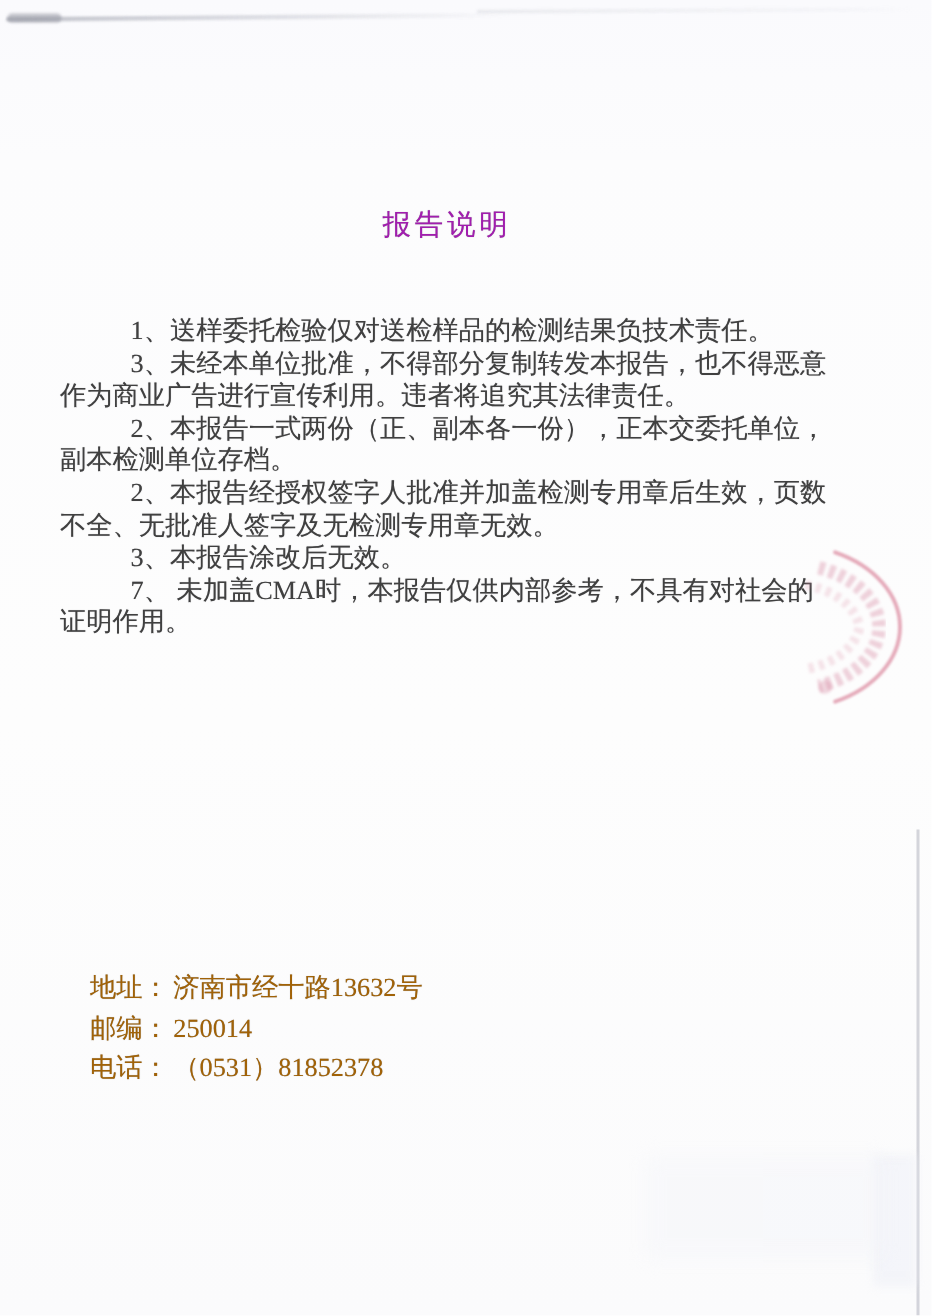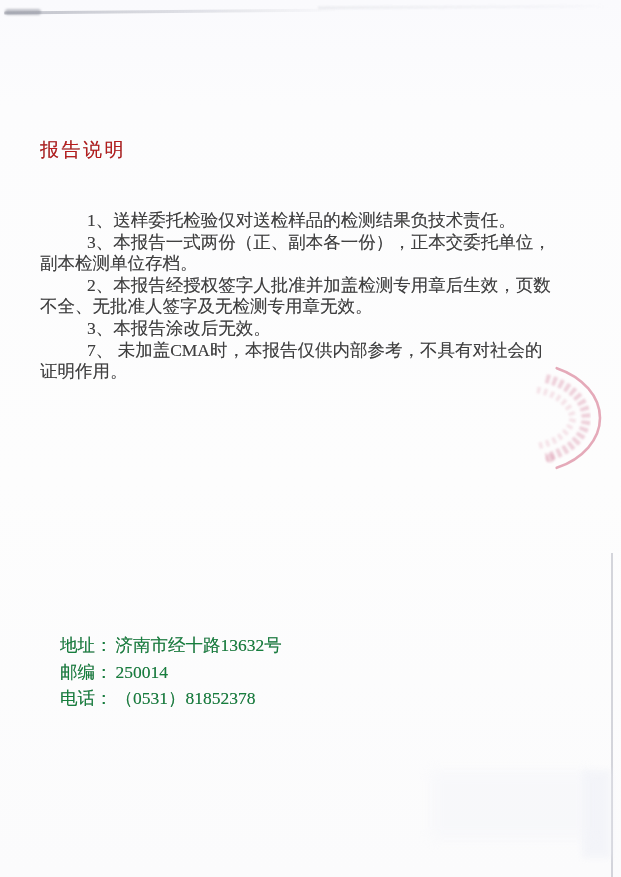--- a/index.html
+++ b/index.html
@@ -37,33 +37,33 @@
     background: #eef0f7; opacity: 0.55; filter: blur(3px);
   }
   .mid-tint {
     position: absolute; left: 430px; top: 770px; width: 160px; height: 70px;
     background: #f3f4f9; opacity: 0.4; filter: blur(6px);
   }
 
   
   .doc-title {
     position: absolute; left: 40px; top: 137px; width: 516px;
-    text-align: left; font-size: 19px; letter-spacing: 2.5px;
-    color: #b91c1c; text-shadow: 0 0 0.5px rgba(64,65,71,0.55);
+    text-align: center; font-size: 19px; letter-spacing: 2.5px;
+    color: #a21caf; text-shadow: 0 0 0.5px rgba(64,65,71,0.55);
   }
   .notes {
     position: absolute; left: 40px; top: 210px; width: 516px;
     font-size: 17.5px; line-height: 21.6px;
     color: #404040; text-shadow: 0 0 0.5px rgba(69,70,75,0.5);
   }
   .notes p { margin: 0; text-indent: 47px; }
   .contact {
-    position: absolute; left: 60px; top: 632px;
+    position: absolute; left: 60px; top: 645px;
     font-size: 17.5px; line-height: 26.5px;
-    color: #15803d; text-shadow: 0 0 0.5px rgba(68,69,74,0.5);
+    color: #a16207; text-shadow: 0 0 0.5px rgba(68,69,74,0.5);
   }
   .contact .label { margin-right: 3px; }
 
   
   .seal { position: absolute; left: 430px; top: 330px; width: 191px; height: 180px; pointer-events: none; }
 </style>
 </head>
 <body>
 
 <div class="page">
@@ -72,21 +72,22 @@
   <div class="edge-top-line"></div>
   <div class="edge-top-line-2"></div>
   <div class="edge-right-line"></div>
   <div class="corner-tint"></div>
   <div class="mid-tint"></div>
 
   <div class="doc-title">报告说明</div>
 
   <div class="notes">
     <p>1、送样委托检验仅对送检样品的检测结果负技术责任。</p>
-    <p>3、本报告一式两份（正、副本各一份），正本交委托单位，副本检测单位存档。</p>
+    <p>3、未经本单位批准，不得部分复制转发本报告，也不得恶意作为商业广告进行宣传利用。违者将追究其法律责任。</p>
+    <p>2、本报告一式两份（正、副本各一份），正本交委托单位，副本检测单位存档。</p>
     <p>2、本报告经授权签字人批准并加盖检测专用章后生效，页数不全、无批准人签字及无检测专用章无效。</p>
     <p>3、本报告涂改后无效。</p>
     <p>7、 未加盖CMA时，本报告仅供内部参考，不具有对社会的证明作用。</p>
   </div>
 
   <svg class="seal" viewBox="0 0 191 180" xmlns="http://www.w3.org/2000/svg">
     <defs>
       <filter id="sblur1">
           <feGaussianBlur stdDeviation="0.7"></feGaussianBlur>
         </filter>

